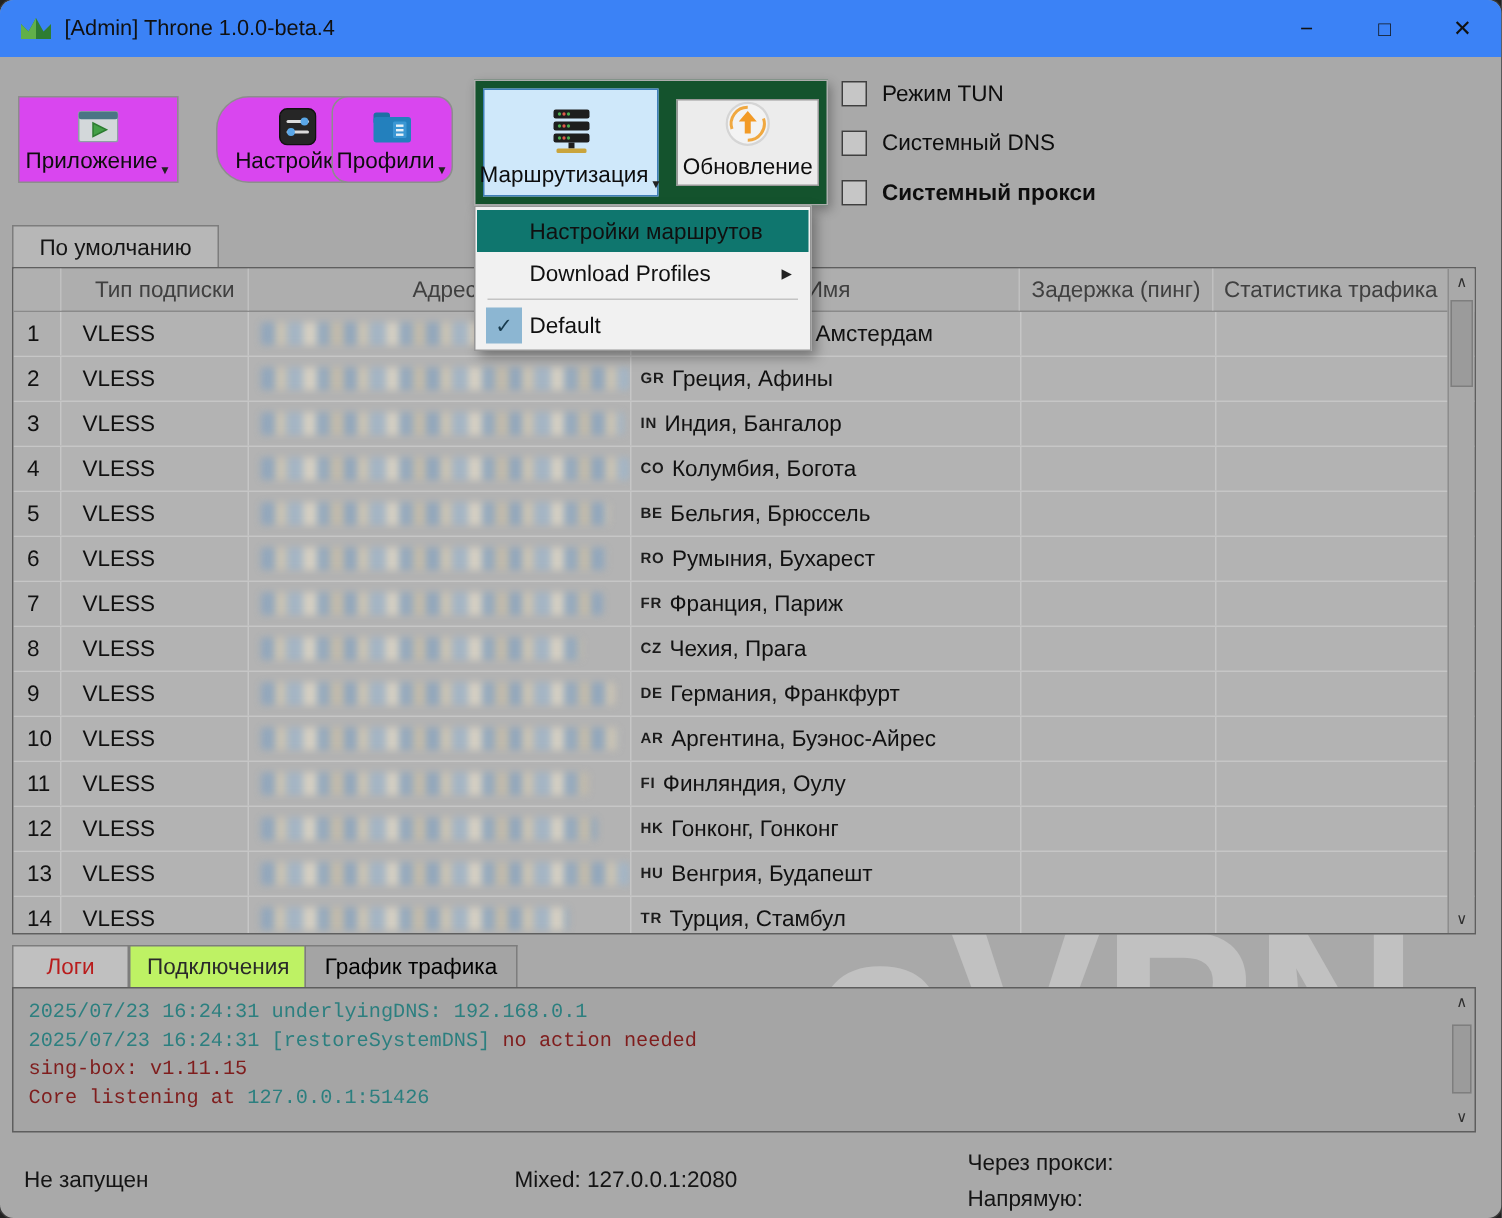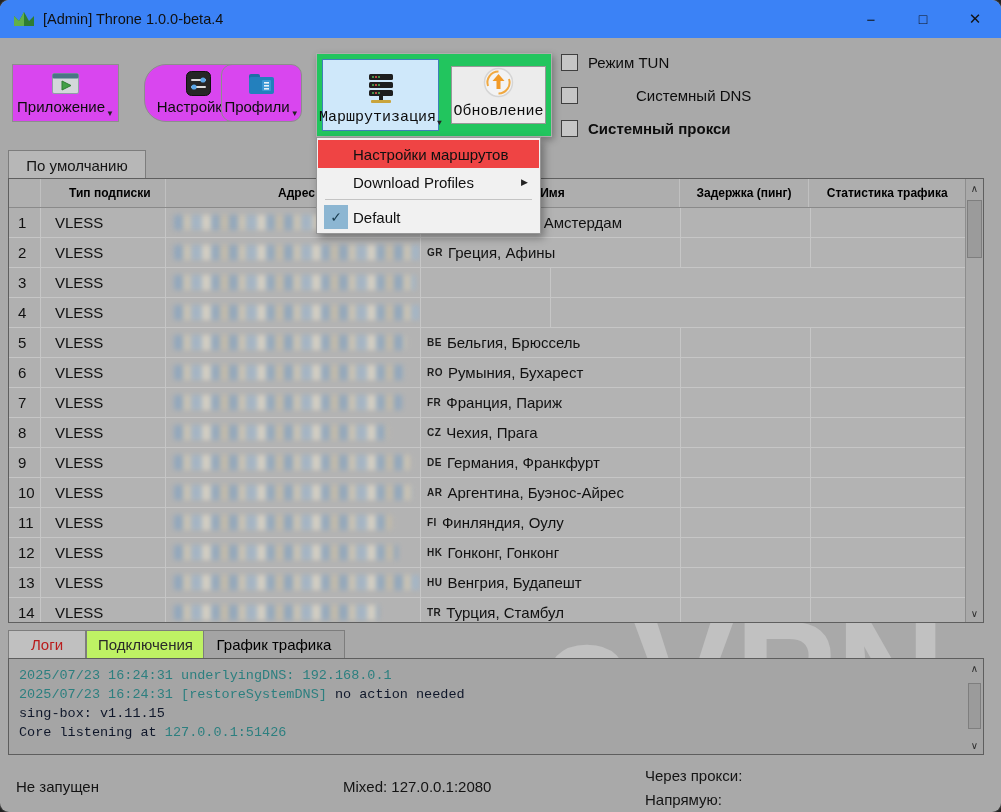--- a/index.html
+++ b/index.html
@@ -19,50 +19,50 @@
   .toolbar-btn{position:absolute;top:64px;height:58px;background:#d946ef;border:1px solid #8d8d8d;
     box-sizing:border-box;display:flex;flex-direction:column;align-items:center;justify-content:flex-end;
     padding-bottom:3px;}
   .toolbar-btn .ticon{height:30px;display:flex;align-items:center;justify-content:center;margin-top:2px;}
   .tlabel{font-size:15px;color:#0d0d0d;white-space:nowrap;}
   .caret{font-size:8px;color:#222;vertical-align:-4px;margin-left:1px;}
   #btn-app{left:12px;width:107px;}
   #btn-settings{left:144px;width:108px;border-radius:22px;}
   #btn-profiles{left:221px;width:81px;border-radius:11px;}
   
-  .popup-panel{position:absolute;left:316px;top:53px;width:236px;height:84px;background:#22c55e;
-    border:1px solid #aeaeae;box-sizing:border-box;z-index:10;box-shadow:2px 3px 7px rgba(0,0,0,.3);font-family:Liberation Mono, monospace;}
+  .popup-panel{position:absolute;left:316px;top:53px;width:236px;height:84px;background:#14532d;
+    border:1px solid #aeaeae;box-sizing:border-box;z-index:10;box-shadow:2px 3px 7px rgba(0,0,0,.3);}
   .pp-btn{position:absolute;box-sizing:border-box;display:flex;flex-direction:column;align-items:center;
     justify-content:flex-end;padding-bottom:3px;}
   #btn-routing{left:5px;top:5px;width:117px;height:72px;background:#cfe8fa;border:1px solid #3f7fb8;}
   #btn-update{left:134px;top:12px;width:95px;height:58px;background:#ececec;border:1px solid #989898;}
   
   .menu{position:absolute;left:316px;top:137px;width:225px;background:#f1f1f1;border:1px solid #969696;
     box-sizing:border-box;z-index:11;box-shadow:3px 4px 8px rgba(0,0,0,.35);padding:2px 1px;}
   .menu-item{position:relative;height:28px;display:flex;align-items:center;padding-left:35px;
     font-size:15px;color:#101010;}
-  .menu-item.hl{background:#ef4444;}
+  .menu-item.hl{background:#0f766e;}
   .submenu-arrow{position:absolute;right:11px;font-size:9px;color:#222;}
   .menu-sep{height:1px;background:#c4c4c4;margin:3px 7px;}
   .menu-check{position:absolute;left:6px;top:2px;width:24px;height:24px;background:#8cb6d2;
     display:flex;align-items:center;justify-content:center;font-size:14px;color:#173a4d;}
   
   .chk-row{position:absolute;left:561px;display:flex;align-items:center;}
   .chk-box{width:17px;height:17px;background:#c6c6c6;border:1.5px solid #3f3f3f;box-sizing:border-box;
     margin-right:10px;}
   .chk-label{font-size:15px;color:#0d0d0d;}
   
   .profile-tab{position:absolute;left:8px;top:150px;width:138px;height:29px;background:#b7b7b7;
     border:1px solid #7d7d7d;border-bottom:none;box-sizing:border-box;display:flex;align-items:center;
     justify-content:center;font-size:15px;z-index:2;}
   .table{position:absolute;left:8px;top:178px;width:976px;height:445px;background:#b3b3b3;
     border:1px solid #5f5f5f;box-sizing:border-box;overflow:hidden;z-index:2;}
   .thead{display:flex;height:29px;background:#aeaeae;border-bottom:1px solid #8a8a8a;box-sizing:border-box;}
-  .hcell{display:flex;align-items:center;justify-content:center;font-size:12px;color:#000000;
-    border-right:1px solid #c0c0c0;box-sizing:border-box;font-weight:bold;}
+  .hcell{display:flex;align-items:center;justify-content:center;font-size:15px;color:#404040;
+    border-right:1px solid #c0c0c0;box-sizing:border-box;}
   .trow{display:flex;height:30px;border-bottom:1px solid #c6c6c6;box-sizing:border-box;}
   .cell{display:flex;align-items:center;border-right:1px solid #c6c6c6;box-sizing:border-box;
     font-size:15px;color:#111;overflow:hidden;white-space:nowrap;}
   .col-num{width:32px;padding-left:9px;background:#b0b0b0;}
   .col-type{width:125px;padding-left:14px;}
   .col-addr{width:255px;padding-left:8px;}
   .col-name{width:260px;padding-left:6px;}
   .col-ping{width:130px;}
   .col-traffic{width:156px;border-right:none;}
   .blur{height:15px;border-radius:2px;opacity:.9;
@@ -80,21 +80,21 @@
   
   .btab{position:absolute;top:630px;height:28px;box-sizing:border-box;display:flex;align-items:center;
     justify-content:center;font-size:15px;border:1px solid #7d7d7d;border-bottom:none;z-index:3;}
   #btab-logs{left:8px;width:78px;background:#c0c0c0;color:#b91c1c;}
   #btab-conn{left:86px;width:119px;background:#bef264;color:#2a2a2a;}
   #btab-traffic{left:203px;width:142px;background:#a4a4a4;color:#000000;}
   .logbox{position:absolute;left:8px;top:658px;width:976px;height:97px;background:#a5a5a5;
     border:1px solid #5e5e5e;box-sizing:border-box;z-index:2;}
   .log-lines{position:absolute;left:10px;top:7px;right:22px;font-family:"Liberation Mono",monospace;
     font-size:13.5px;line-height:19px;white-space:pre;}
-  .lc-teal{color:#2c7f7f;} .lc-dark{color:#0f172a;}
+  .lc-teal{color:#2c7f7f;} .lc-dark{color:#7f1d1d;}
   .log-scroll{position:absolute;right:0;top:0;width:17px;height:100%;box-sizing:border-box;}
   
   .status-left{position:absolute;left:16px;top:778px;font-size:15px;z-index:4;}
   .status-mixed{position:absolute;left:343px;top:778px;font-size:15px;z-index:4;}
   .status-right{position:absolute;left:645px;top:764px;font-size:15px;line-height:24px;z-index:4;}
   
   .wm-top{position:absolute;left:540px;top:598px;width:455px;height:60px;overflow:hidden;z-index:1;}
   .wm-top .wm-text{position:absolute;left:-270px;top:0;}
   .wm-bottom{position:absolute;left:0;top:742px;width:1001px;height:70px;overflow:hidden;z-index:1;}
   .wm-bottom .wm-text{position:absolute;left:270px;top:-144px;}
@@ -213,21 +213,21 @@
     <div class="menu-item">
       <span class="menu-check">✓</span>
       <span>Default</span>
     </div>
   </div>
 
   <div class="chk-row" style="top:54px;">
     <span class="chk-box"></span>
     <span class="chk-label">Режим TUN</span>
   </div>
-  <div class="chk-row" style="top:87px;gap:48px;">
+  <div class="chk-row" style="top:87px;">
     <span class="chk-box"></span>
     <span class="chk-label">Системный DNS</span>
   </div>
   <div class="chk-row" style="top:120px;font-weight:bold;">
     <span class="chk-box"></span>
     <span class="chk-label">Системный прокси</span>
   </div>
 
   <div class="profile-tab">По умолчанию</div>
 
@@ -269,29 +269,37 @@
       <div class="cell col-ping"></div>
       <div class="cell col-traffic"></div>
     </div>
 
     <div class="trow">
       <div class="cell col-num">3</div>
       <div class="cell col-type">VLESS</div>
       <div class="cell col-addr">
             <div class="blur" style="width: 242px;"></div>
           </div>
+      <div class="cell col-name">
+            <span class="cc">IN</span>
+            <span class="nm">Индия, Бангалор</span>
+          </div>
       <div class="cell col-ping"></div>
       <div class="cell col-traffic"></div>
     </div>
 
     <div class="trow">
       <div class="cell col-num">4</div>
       <div class="cell col-type">VLESS</div>
       <div class="cell col-addr">
             <div class="blur" style="width: 246px;"></div>
+          </div>
+      <div class="cell col-name">
+            <span class="cc">CO</span>
+            <span class="nm">Колумбия, Богота</span>
           </div>
       <div class="cell col-ping"></div>
       <div class="cell col-traffic"></div>
     </div>
 
     <div class="trow">
       <div class="cell col-num">5</div>
       <div class="cell col-type">VLESS</div>
       <div class="cell col-addr">
             <div class="blur" style="width: 232px;"></div>

